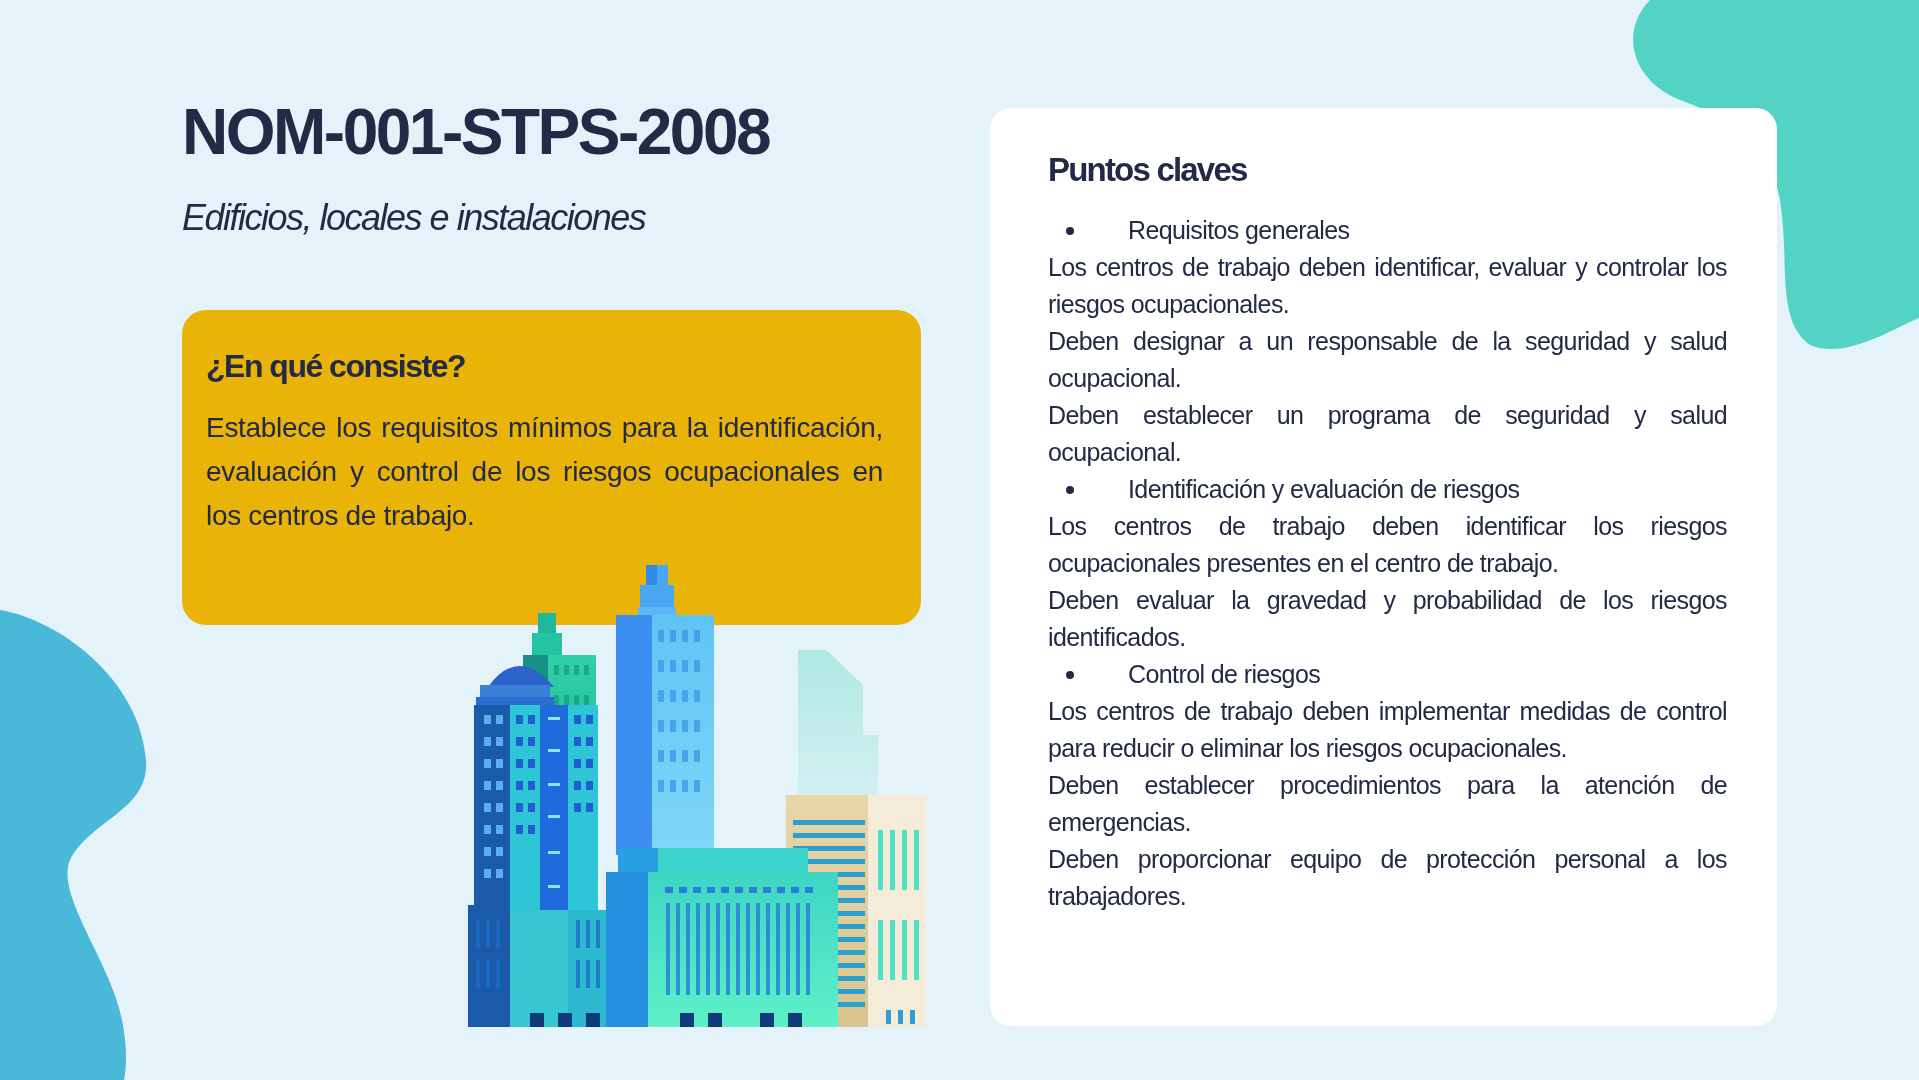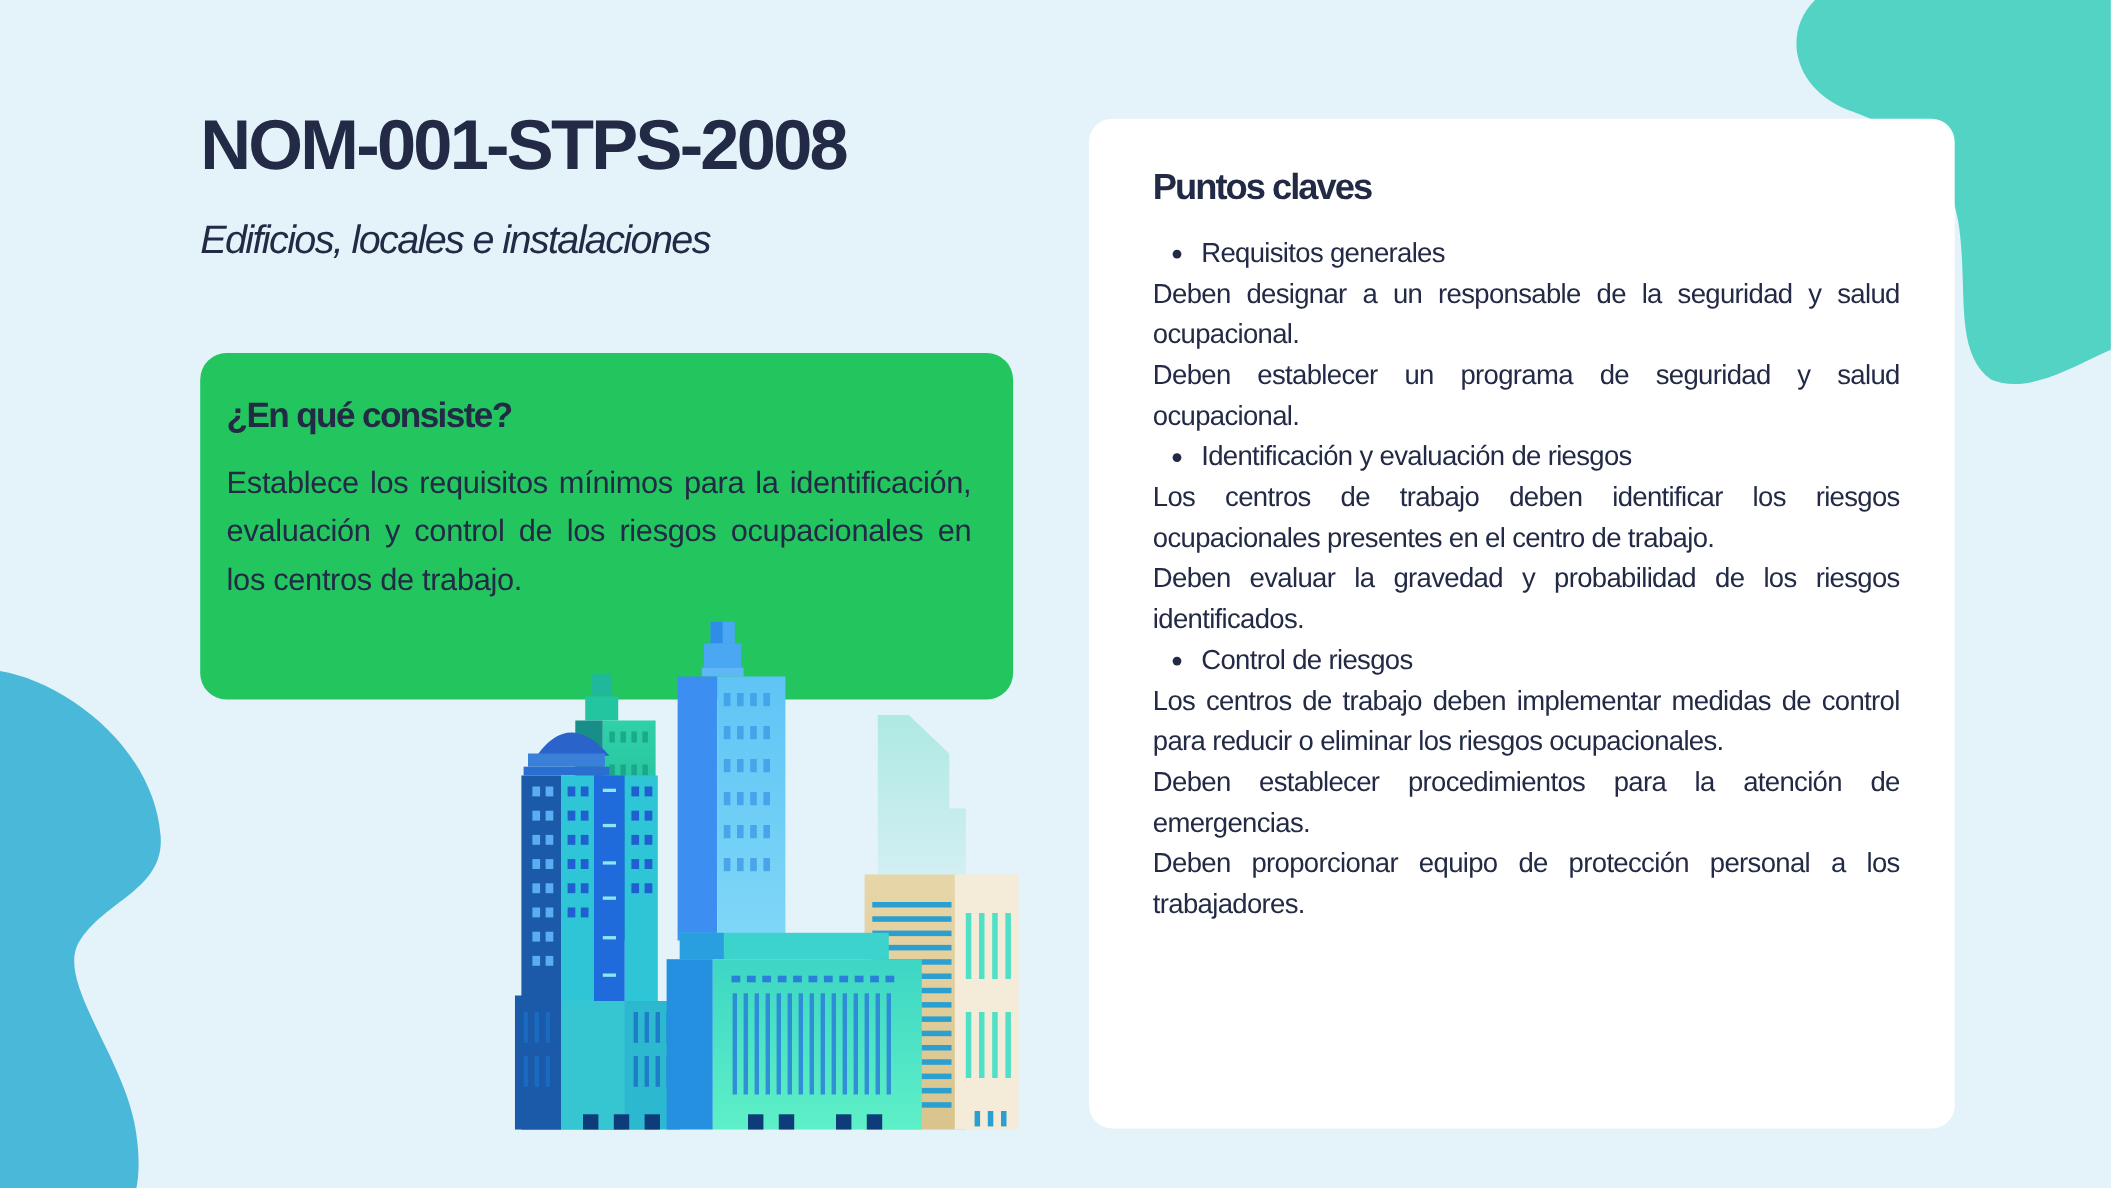--- a/index.html
+++ b/index.html
@@ -18,43 +18,43 @@
     font-size: 64px; font-weight: 700; letter-spacing: -2.5px;
     margin: 0; line-height: 72px; color: #222a45;
   }
   .subtitle {
     position: absolute; left: 182px; top: 188px;
     font-size: 36px; font-style: italic; font-weight: 400; letter-spacing: -1.5px;
     margin: 0; line-height: 60px; color: #222a45;
   }
 
   .card-left {
-    position: absolute; left: 182px; top: 321px; width: 739px; height: 315px;
-    background: #22c55e; border-radius: 24px; box-sizing: border-box;
+    position: absolute; left: 182px; top: 310px; width: 739px; height: 315px;
+    background: #eab308; border-radius: 24px; box-sizing: border-box;
     padding: 36px 38px 0 24px;
   }
   .card-left h2 {
     margin: 0 0 20px 0; font-size: 32px; font-weight: 700; letter-spacing: -1.5px; line-height: 40px;
   }
   .card-left p {
     margin: 0; font-size: 28px; line-height: 44px; text-align: justify; letter-spacing: -0.3px;
   }
 
   .skyline { position: absolute; left: 468px; top: 565px; width: 460px; height: 462px; }
 
   .card-right {
     position: absolute; left: 990px; top: 108px; width: 787px; height: 918px;
     background: #ffffff; border-radius: 21px; box-sizing: border-box;
     padding: 40px 50px 0 58px;
   }
   .card-right h2 {
     margin: 0 0 20px 0; font-size: 33px; font-weight: 700; letter-spacing: -1.8px; line-height: 44px;
   }
   .kp-body { font-size: 25px; line-height: 37px; letter-spacing: -0.6px; }
-  .kp-bullet { display: flex; align-items: center; padding-left: 18px; }
+  .kp-bullet { display: flex; align-items: center; padding-left: 18px; gap: 36px; }
   .kp-bullet .dot {
     width: 8px; height: 8px; border-radius: 50%; background: #222a45; margin-right: 18px; flex: none;
   }
   .kp-para { text-align: justify; }
 </style>
 </head>
 <body>
 
 <svg class="blob blob-tr" viewBox="0 0 299 352" preserveAspectRatio="none">
   <path d="M30,0 C0,30 10,80 60,100 C110,118 150,140 160,200 C170,260 155,320 190,345 C225,360 270,330 299,318 L299,0 Z" fill="#52d3c3"></path>
@@ -321,20 +321,21 @@
   </g>
 </svg>
 
 <div class="card-right">
   <h2>Puntos claves</h2>
   <div class="kp-body">
     <div class="kp-bullet">
       <span class="dot"></span>
       <span>Requisitos generales</span>
     </div>
+    <div class="kp-para">Los centros de trabajo deben identificar, evaluar y controlar los riesgos ocupacionales.</div>
     <div class="kp-para">Deben designar a un responsable de la seguridad y salud ocupacional.</div>
     <div class="kp-para">Deben establecer un programa de seguridad y salud ocupacional.</div>
 
     <div class="kp-bullet">
       <span class="dot"></span>
       <span>Identificación y evaluación de riesgos</span>
     </div>
     <div class="kp-para">Los centros de trabajo deben identificar los riesgos ocupacionales presentes en el centro de trabajo.</div>
     <div class="kp-para">Deben evaluar la gravedad y probabilidad de los riesgos identificados.</div>
 

